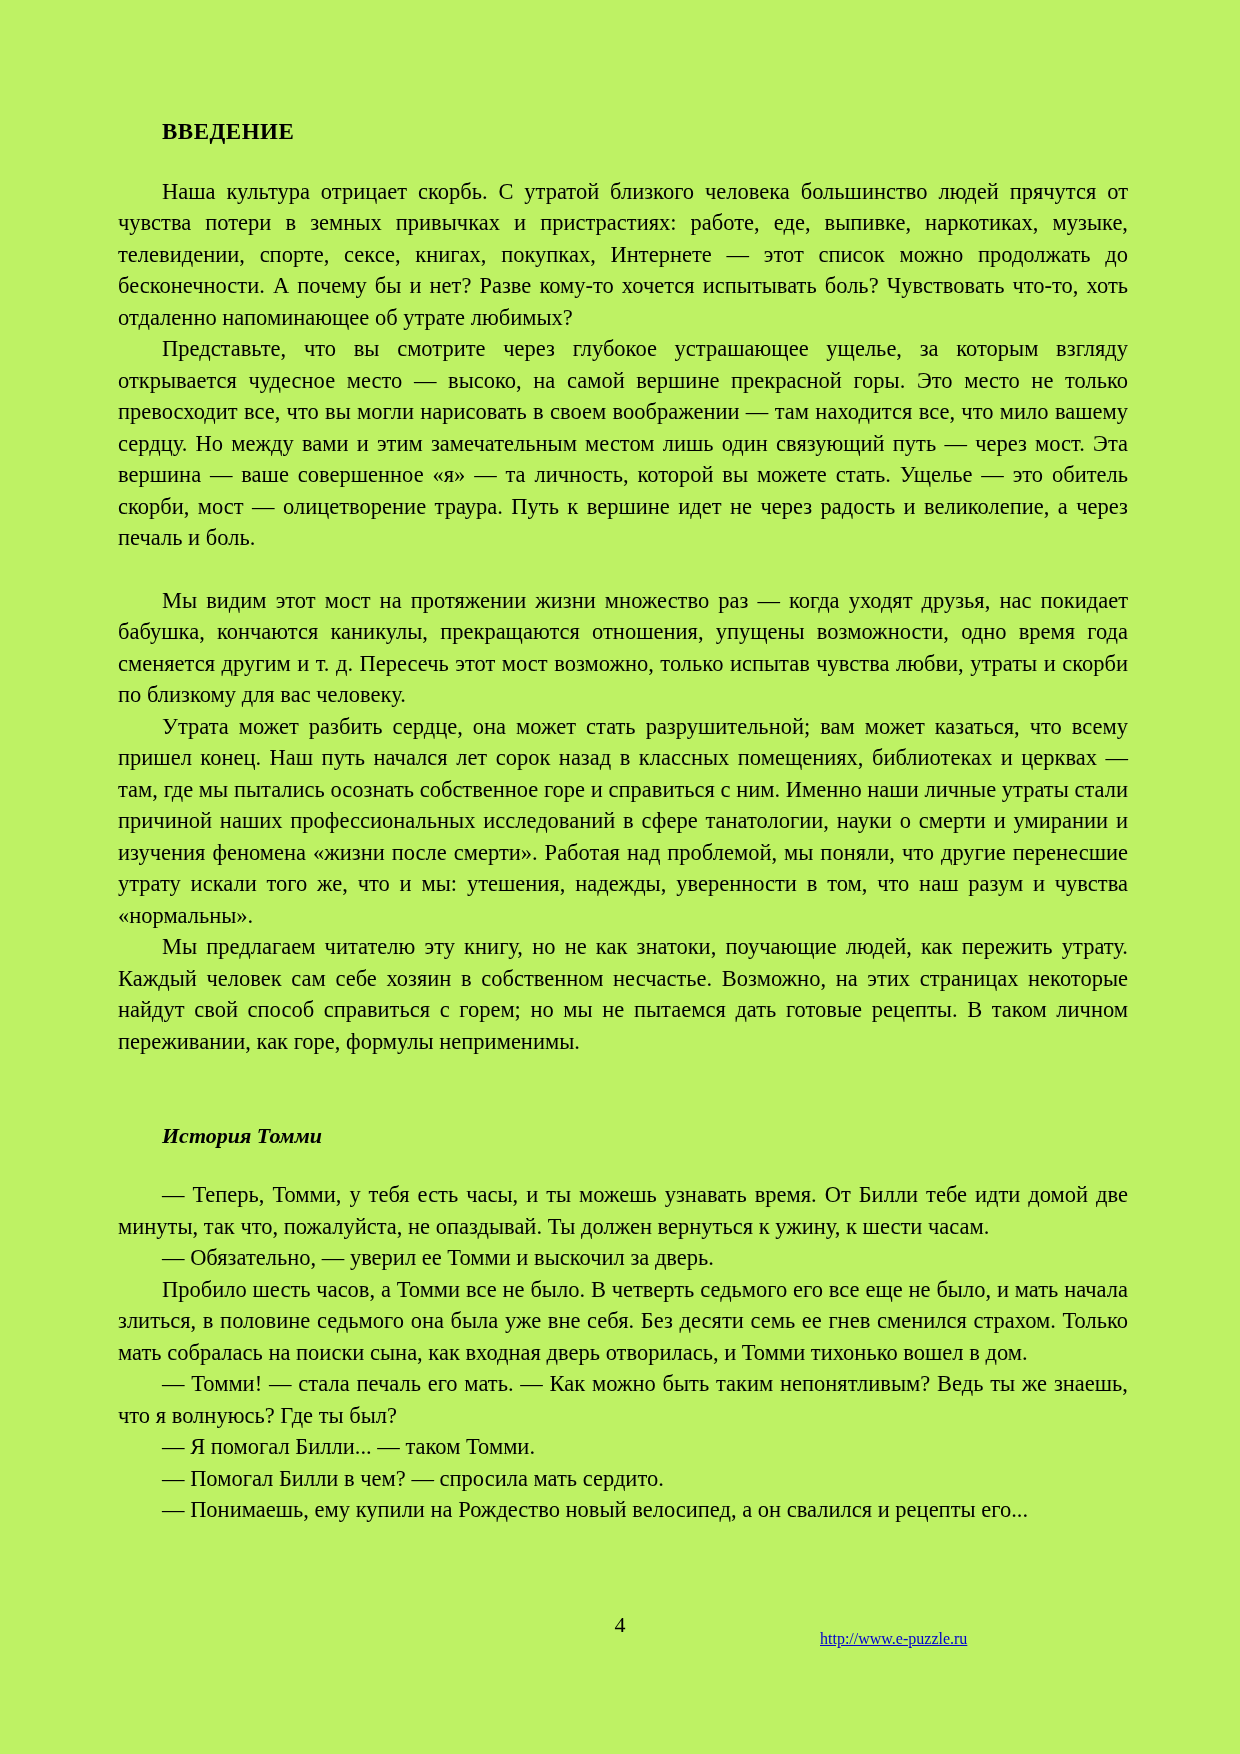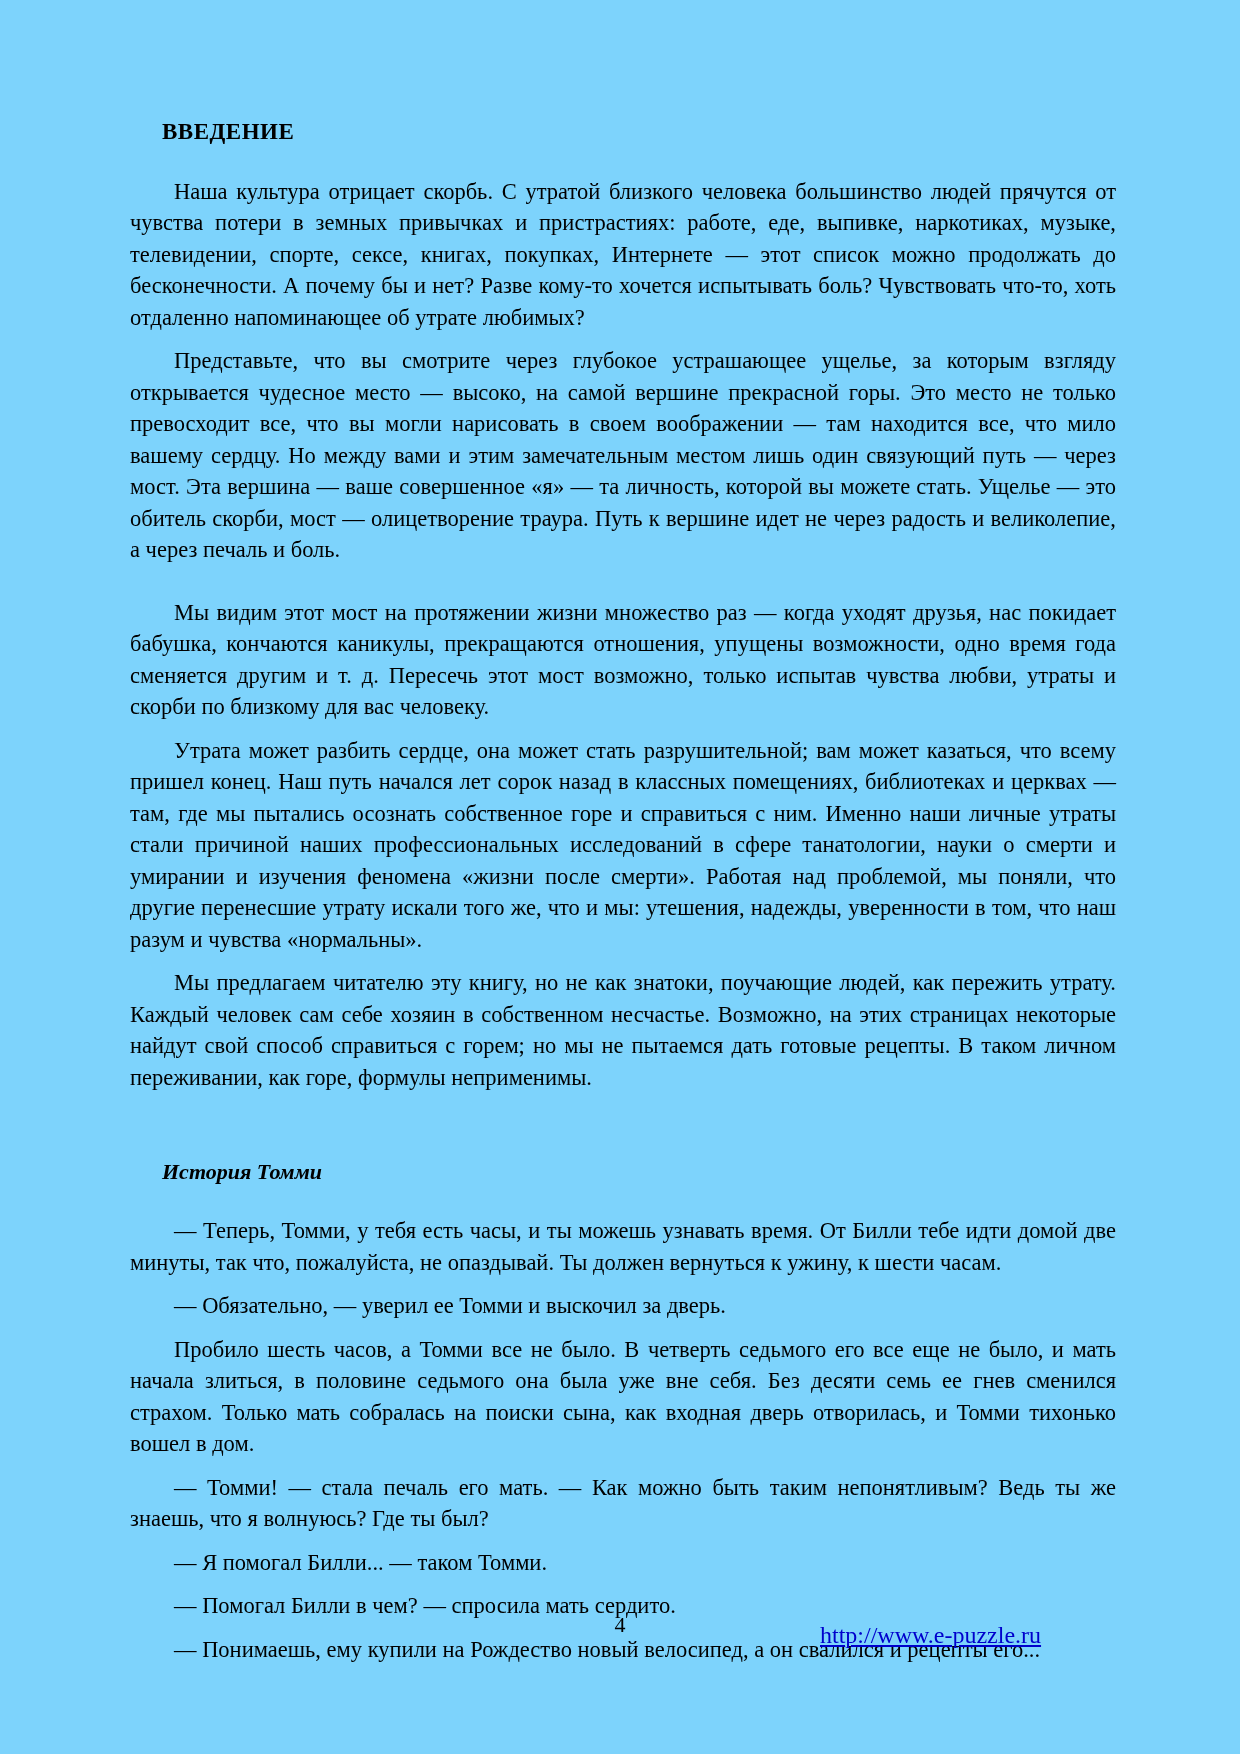--- a/index.html
+++ b/index.html
@@ -9,42 +9,42 @@
   }
   body {
     font-family: "Liberation Serif", "DejaVu Serif", serif;
     color: #000000;
   }
   .page {
     position: relative;
     width: 1240px;
     height: 1754px;
     box-sizing: border-box;
-    background: #7dd3fc;
+    background: #bef264;
     overflow: hidden;
   }
   .content {
     position: absolute;
     left: 118px;
     top: 118px;
     width: 1010px;
   }
   .chapter-title {
     font-size: 23px;
     font-weight: bold;
     letter-spacing: 0.5px;
     margin: 0 0 30px 44px;
     line-height: 1.2;
   }
   p.body-par {
     font-size: 22.5px;
     line-height: 31.5px;
     text-align: justify;
     text-indent: 44px;
-    margin: 12px;
+    margin: 0;
     -webkit-hyphens: none;
     hyphens: none;
   }
   .gap-par {
     margin-top: 31px !important;
   }
   .section-subtitle {
     font-size: 22px;
     font-style: italic;
     margin: 66px 0 30px 44px;
@@ -61,22 +61,22 @@
     position: absolute;
     left: 0;
     top: 0;
     width: 1240px;
     text-align: center;
     font-size: 22px;
   }
   .footer-link {
     position: absolute;
     left: 820px;
-    top: 10px;
-    font-size: 24px;
+    top: 18px;
+    font-size: 16px;
     color: #0000cc;
     text-decoration: underline;
   }
 </style>
 </head>
 <body>
 
 <div class="page">
 
   <div class="content">

